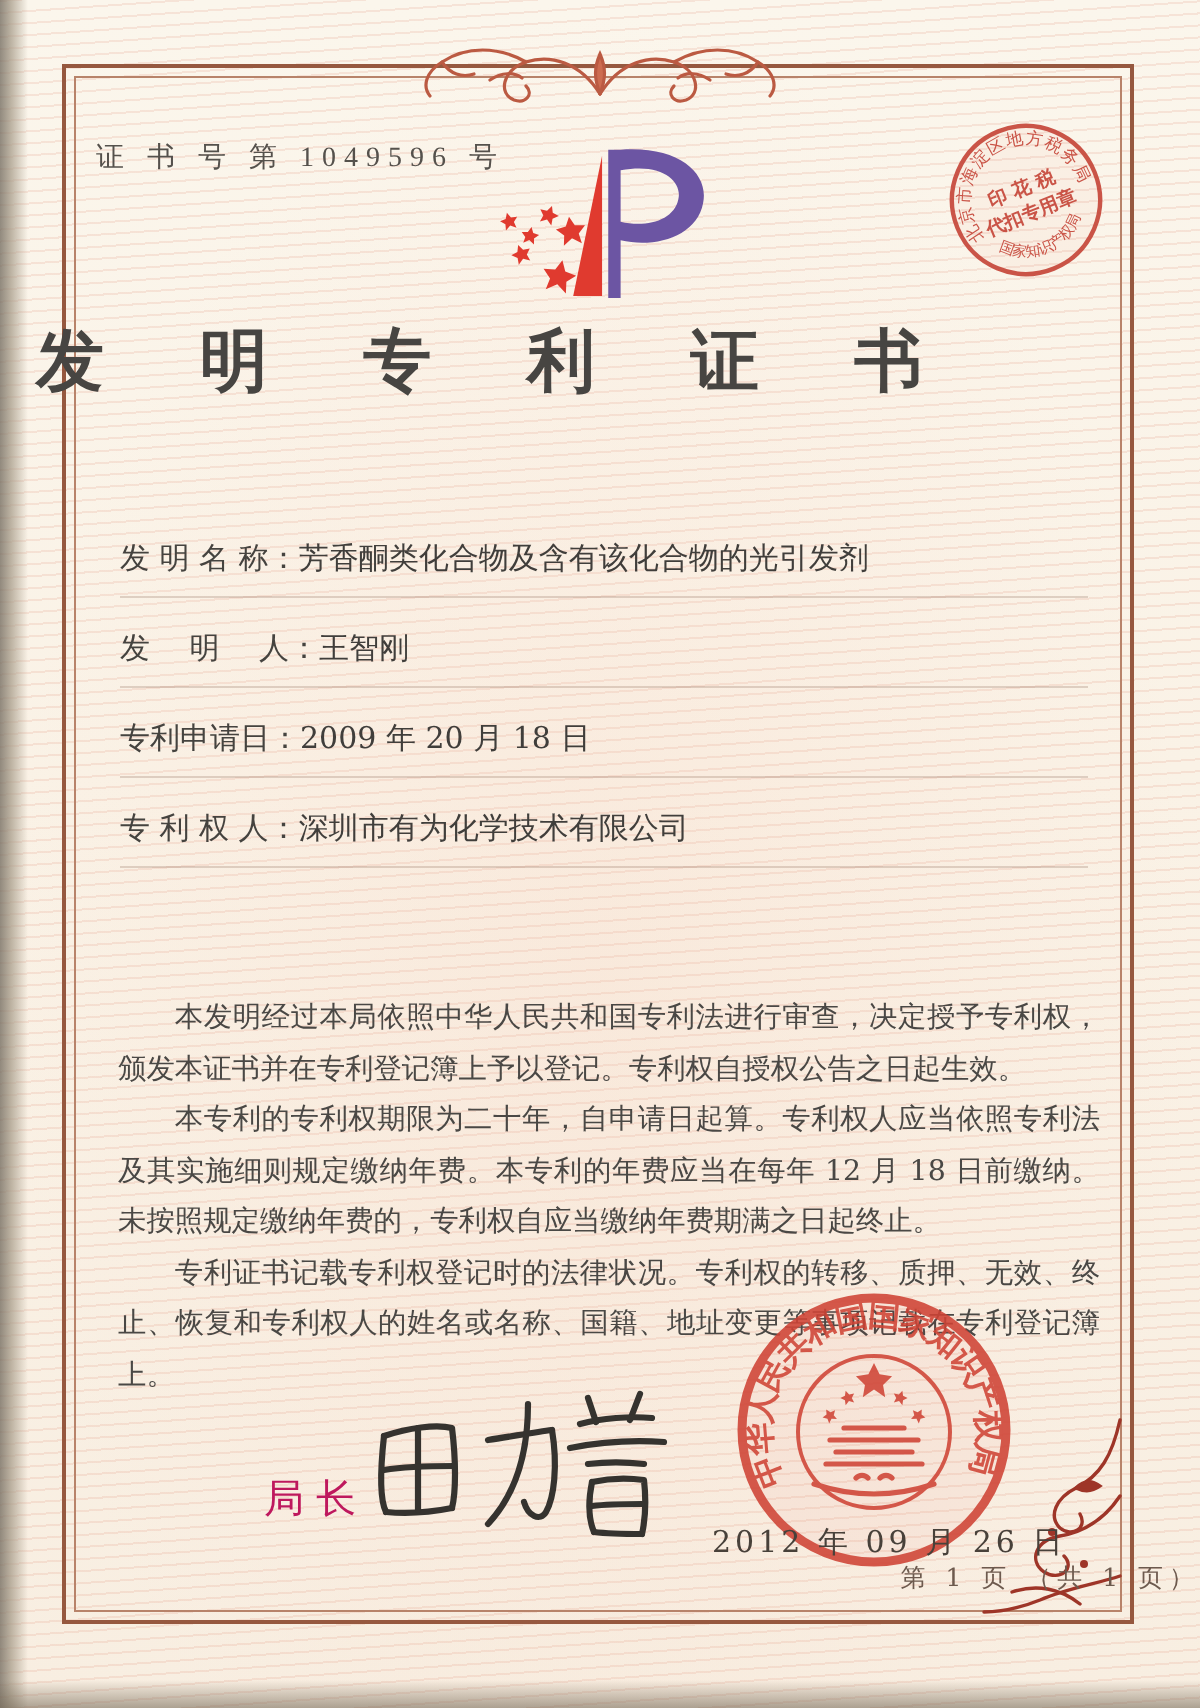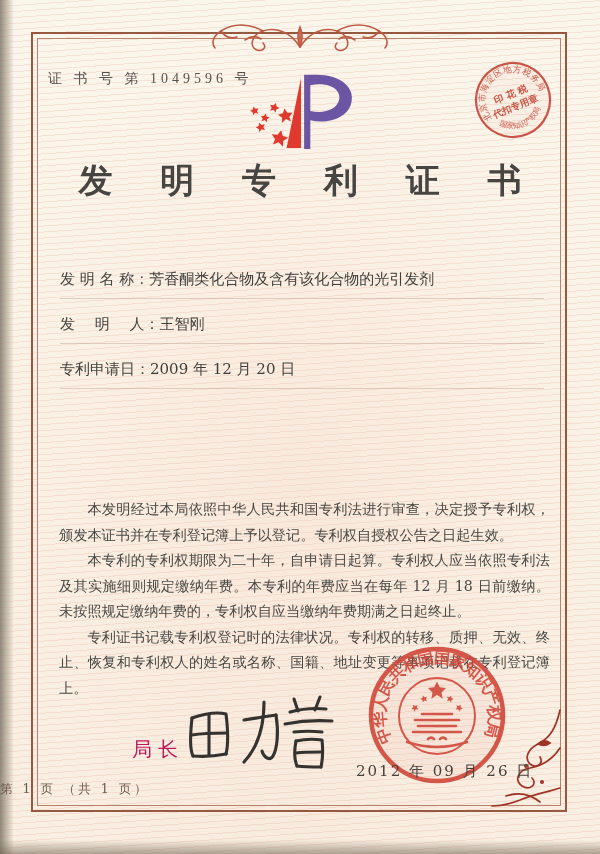--- a/index.html
+++ b/index.html
@@ -39,21 +39,21 @@
   .corner-ornament{position:absolute;right:36px;bottom:44px;width:76px;height:102px;}
 
   .cert-no{
     position:absolute;left:48px;top:70px;
     font-size:14px;letter-spacing:4px;color:#55514c;white-space:nowrap;font-family:Liberation Serif, serif;
   }
   .logo{position:absolute;left:233px;top:72px;width:134px;height:84px;}
   .tax-seal{position:absolute;left:453px;top:40px;width:120px;height:120px;opacity:.92;}
 
   .title{
-    position:absolute;left:0;right:0;top:158px;text-align:center;
+    position:absolute;left:0;right:0;top:158px;
     font-size:34px;font-weight:600;letter-spacing:18px;text-indent:18px;
     color:#474542;
   }
 
   .fields{position:absolute;left:60px;right:56px;top:240px;margin-top:26px;}
   .field-row{
     padding:4px 0 9px 0;margin-bottom:12px;
     border-bottom:1px solid rgba(158,126,110,.30);
     font-size:15px;color:#43413e;white-space:nowrap;overflow:hidden;
   }
@@ -72,21 +72,21 @@
   }
   .sign-svg{position:absolute;left:122px;top:0;width:160px;height:100px;}
   .sign-name-hidden{position:absolute;left:140px;top:30px;font-size:1px;color:transparent;}
 
   .office-seal{position:absolute;left:342px;top:620px;width:190px;height:190px;}
   .issue-date{
     position:absolute;left:356px;top:762px;z-index:5;
     font-size:15px;letter-spacing:2px;color:#48413a;white-space:nowrap;
   }
   .footer{
-    position:absolute;left:0;right:0;bottom:56px;text-align:left;
+    position:absolute;left:0;right:0;bottom:56px;text-align:right;
     font-size:12.5px;letter-spacing:3px;color:#6d5a4e;
   }
 </style>
 </head>
 <body>
 
 <div class="paper"></div>
 <div class="spine-shadow"></div>
 
 <div class="frame-outer"></div>
@@ -146,21 +146,24 @@
 <div class="title">发 明 专 利 证 书</div>
 
 <div class="fields">
   <div class="field-row">
     <span class="field-label">发 明 名 称：</span><span class="field-value">芳香酮类化合物及含有该化合物的光引发剂</span>
   </div>
   <div class="field-row">
     <span class="field-label">发　 明　 人：</span><span class="field-value">王智刚</span>
   </div>
   <div class="field-row">
-    <span class="field-label">专利申请日：</span><span class="field-value">2009 年 12 月 20 日</span>
+    <span class="field-label">专利申请日：</span><span class="field-value">2009 年 20 月 18 日</span>
+  </div>
+  <div class="field-row">
+    <span class="field-label">专 利 权 人：</span><span class="field-value">深圳市有为化学技术有限公司</span>
   </div>
 </div>
 
 <div class="paragraphs">
   <p>本发明经过本局依照中华人民共和国专利法进行审查，决定授予专利权，颁发本证书并在专利登记簿上予以登记。专利权自授权公告之日起生效。</p>
   <p>本专利的专利权期限为二十年，自申请日起算。专利权人应当依照专利法及其实施细则规定缴纳年费。本专利的年费应当在每年 12 月 18 日前缴纳。未按照规定缴纳年费的，专利权自应当缴纳年费期满之日起终止。</p>
   <p>专利证书记载专利权登记时的法律状况。专利权的转移、质押、无效、终止、恢复和专利权人的姓名或名称、国籍、地址变更等事项记载在专利登记簿上。</p>
 </div>
 
 <div class="sign-area">

